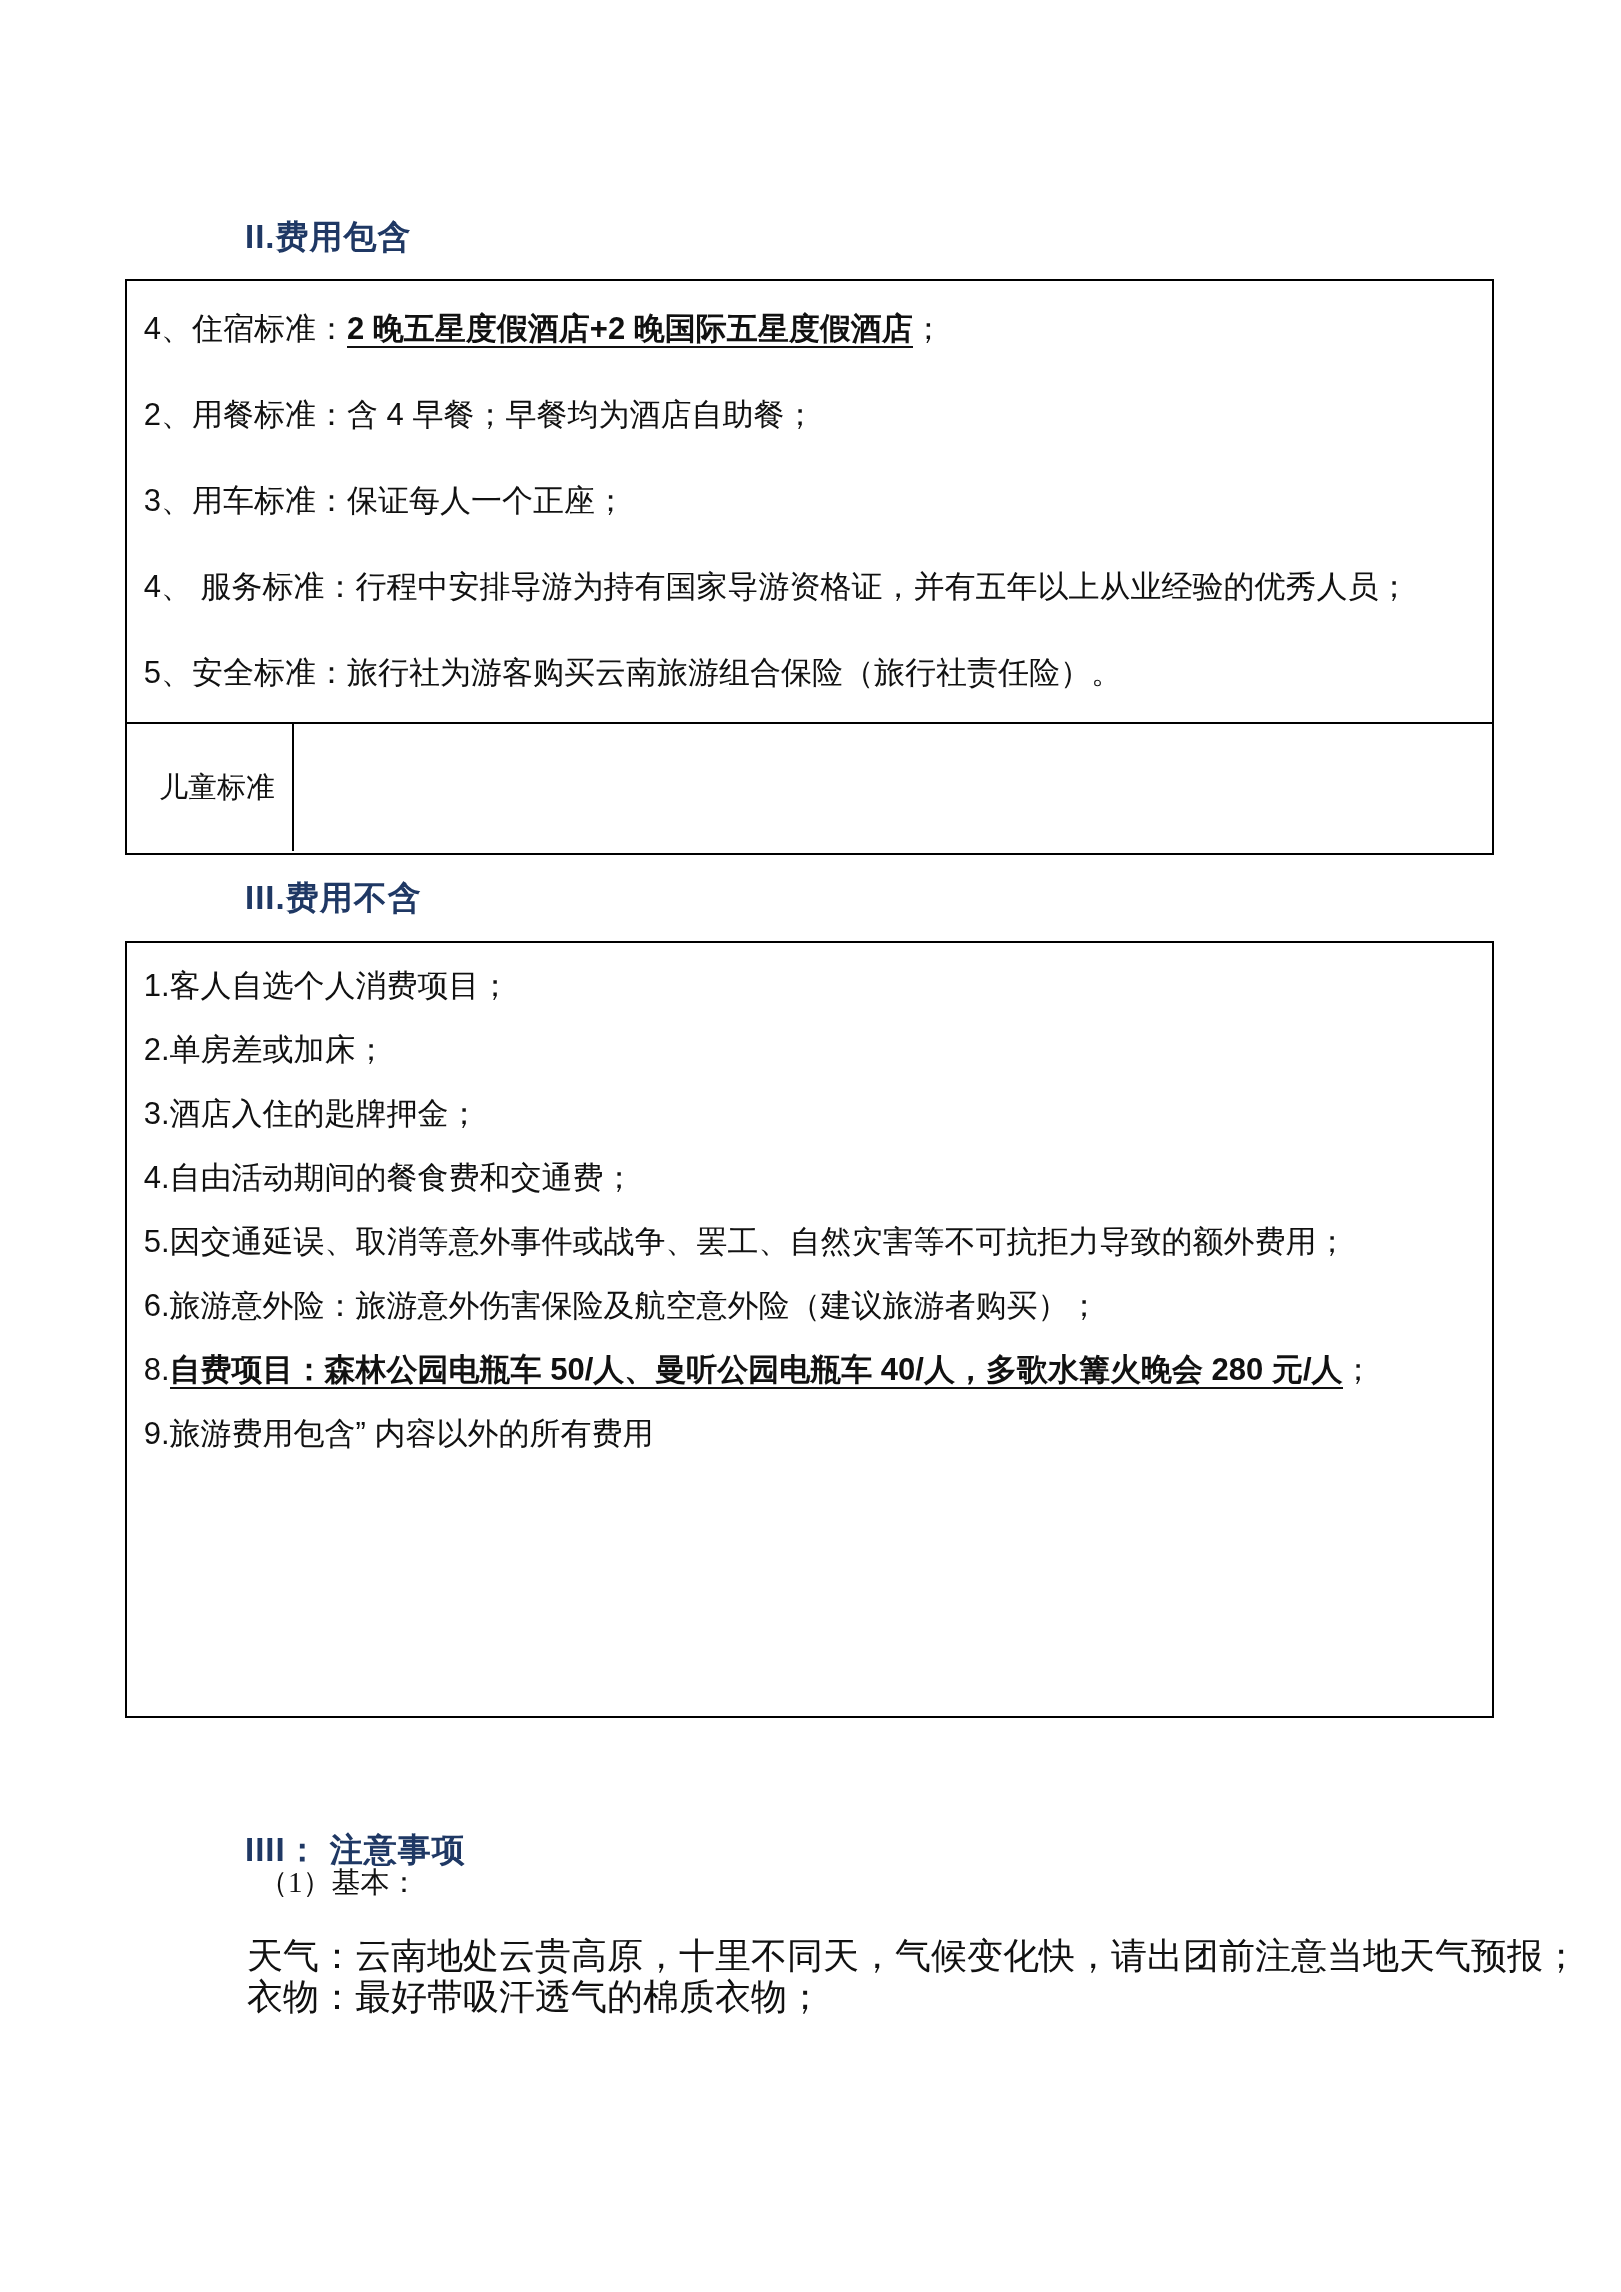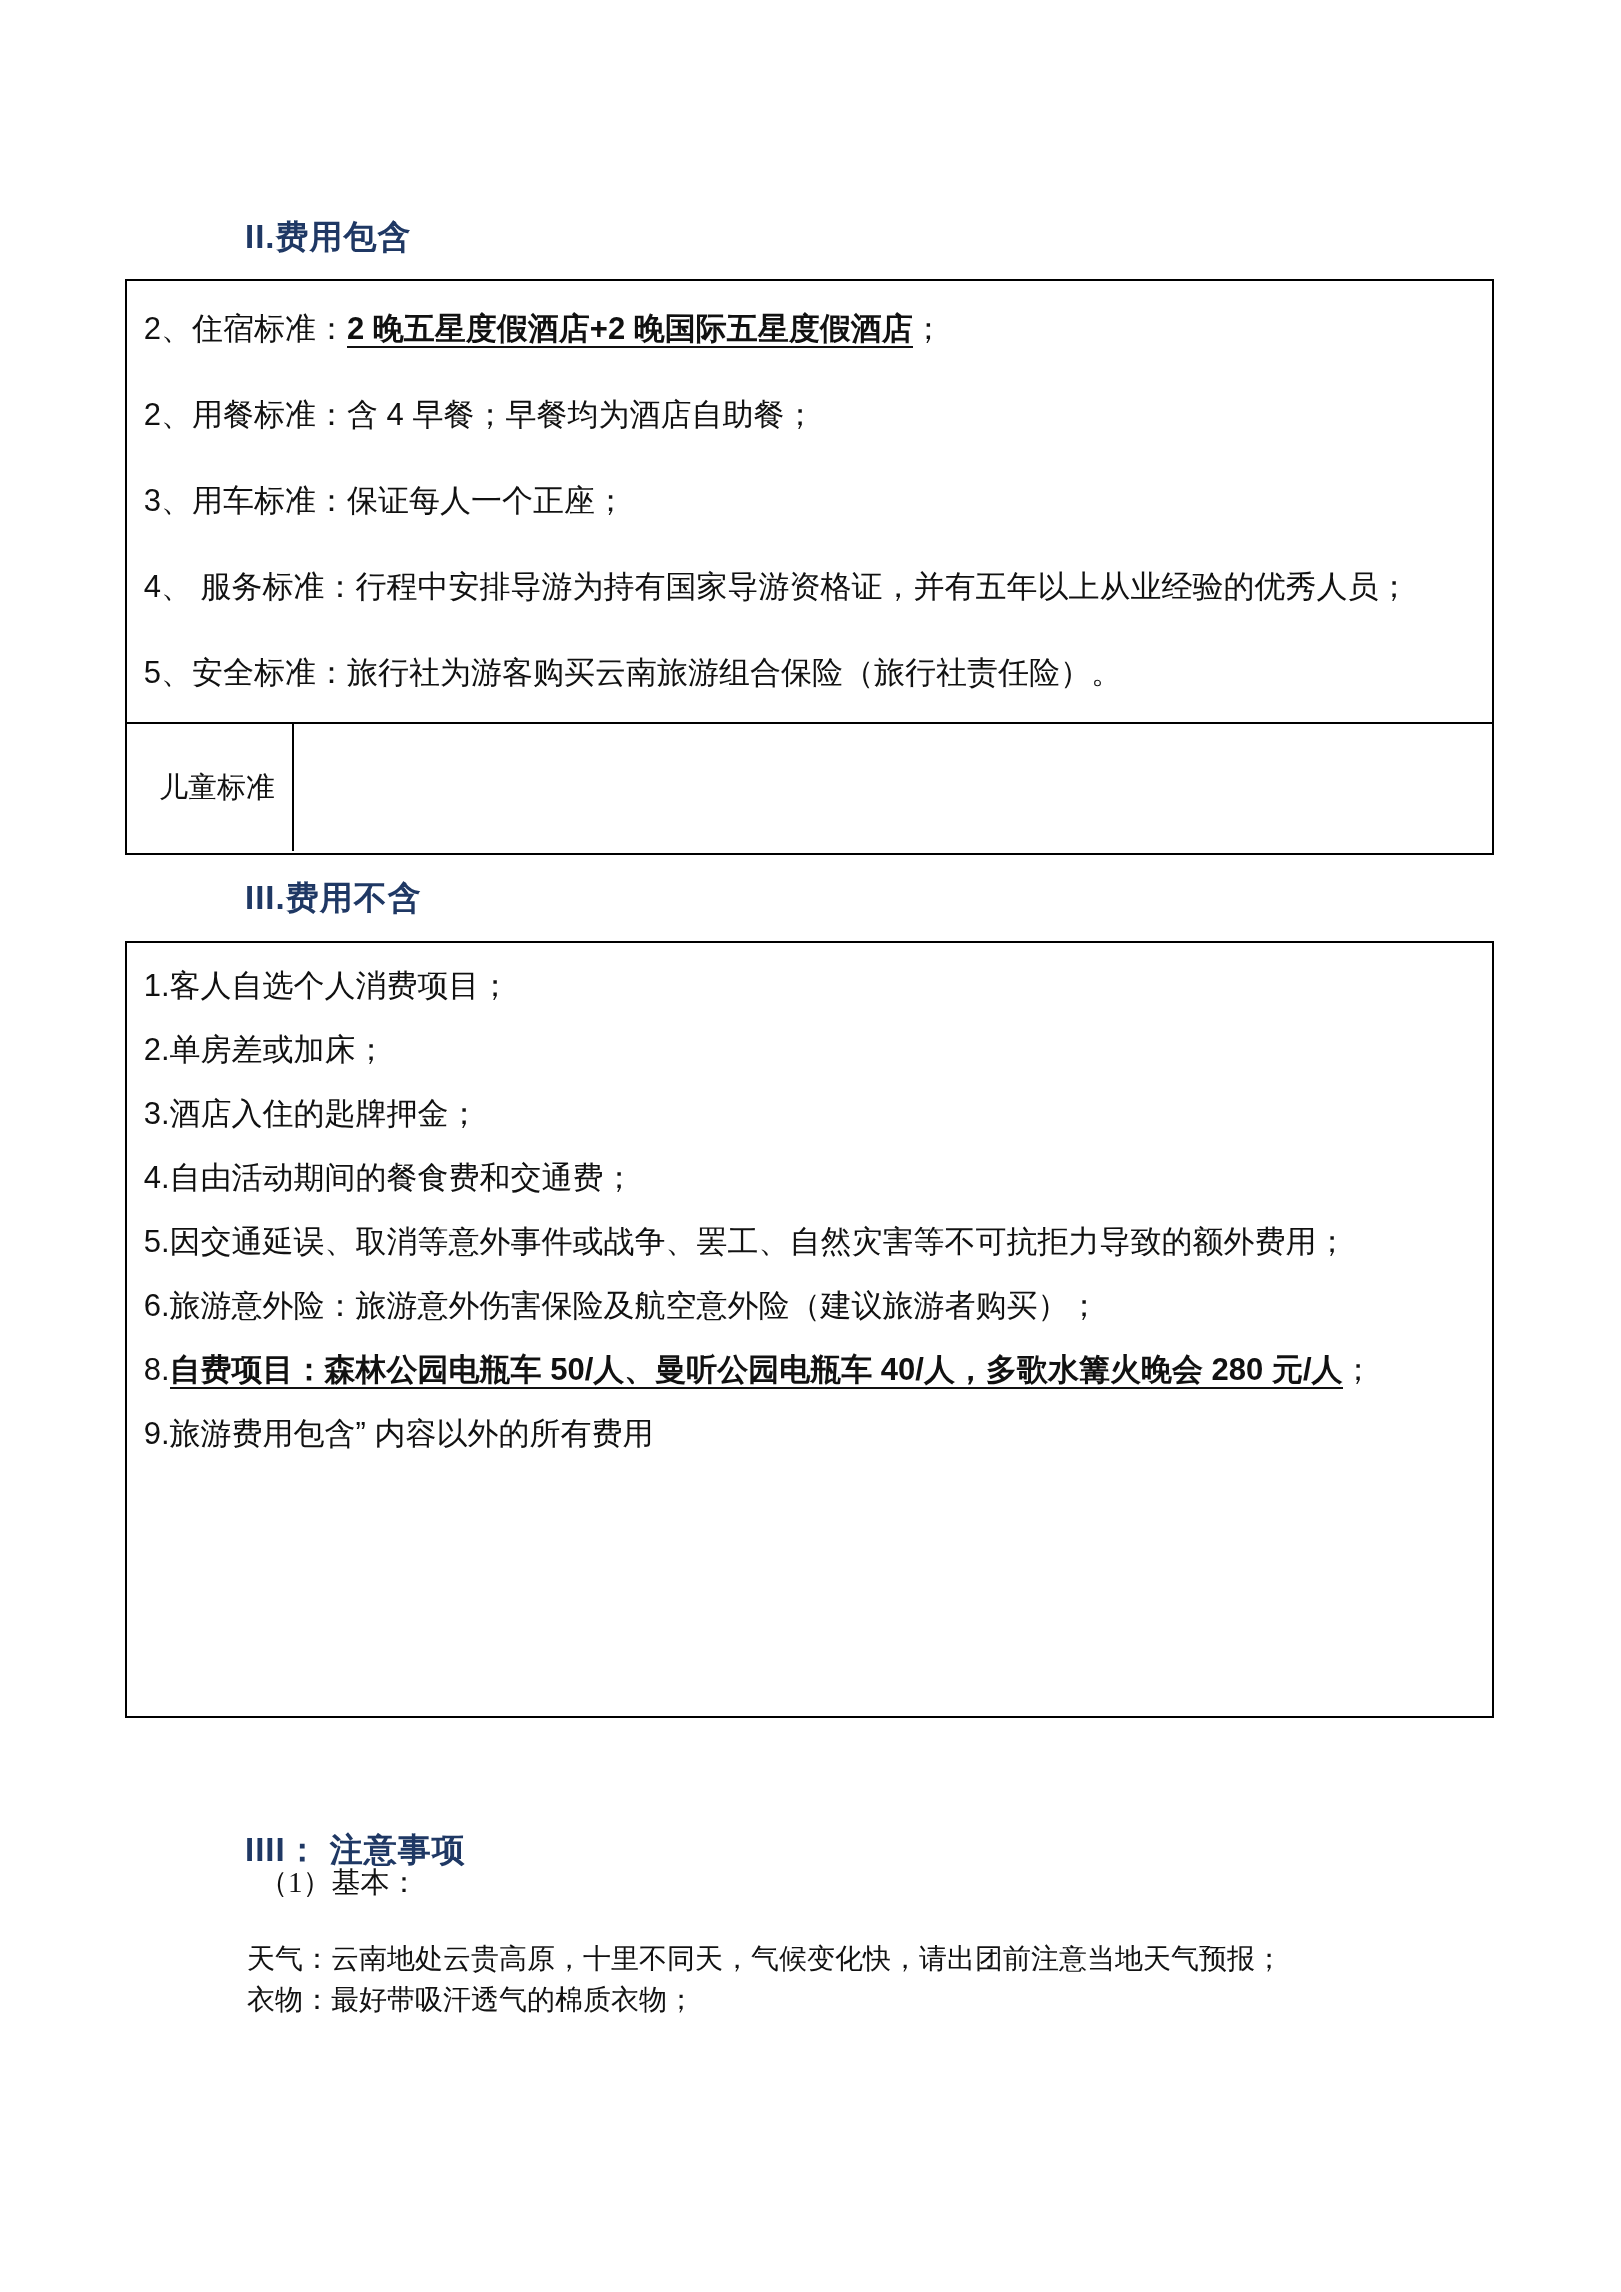--- a/index.html
+++ b/index.html
@@ -81,36 +81,36 @@
     position:absolute;
     left:259px;top:1862px;
     font-family:"Liberation Serif","DejaVu Serif",serif;
     font-size:29px;
     line-height:41px;
     white-space:nowrap;
   }
   .notes-lines{
     position:absolute;
     left:247px;top:1938px;
-    font-family:Liberation Sans, sans-serif;
-    font-size:28px;
+    font-family:Liberation Mono, monospace;
+    font-size:36px;
     line-height:41px;
     white-space:nowrap;
   }
 </style>
 </head>
 <body>
 
 <div class="page">
 
   <div class="heading" id="heading-included">II.费用包含</div>
 
   <div class="box" id="box-included">
     <div class="row1">
-      <div class="item"><span>2、住宿标准：</span><span class="em">2 晚五星度假酒店+2 晚国际五星度假酒店</span><span>；</span></div>
+      <div class="item"><span>4、住宿标准：</span><span class="em">2 晚五星度假酒店+2 晚国际五星度假酒店</span><span>；</span></div>
       <div class="item"><span>2、用餐标准：含 4 早餐；早餐均为酒店自助餐；</span><span class="em"></span><span></span></div>
       <div class="item"><span>3、用车标准：保证每人一个正座；</span><span class="em"></span><span></span></div>
       <div class="item"><span>4、 服务标准：行程中安排导游为持有国家导游资格证，并有五年以上从业经验的优秀人员；</span><span class="em"></span><span></span></div>
       <div class="item"><span>5、安全标准：旅行社为游客购买云南旅游组合保险（旅行社责任险）。</span><span class="em"></span><span></span></div>
     </div>
     <div class="row2">
       <div class="row2-label">儿童标准</div>
     </div>
   </div>
 

